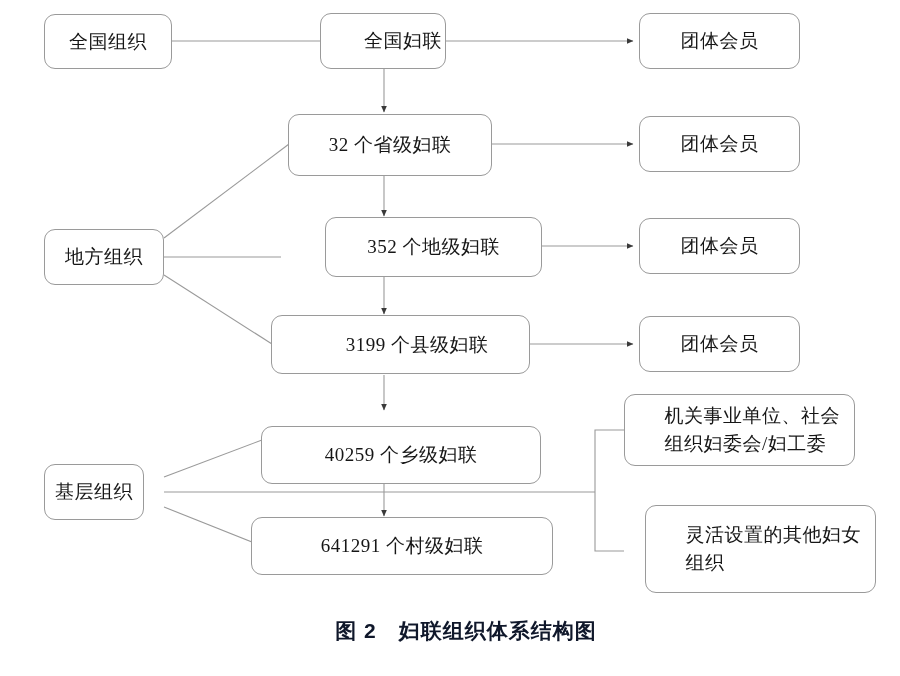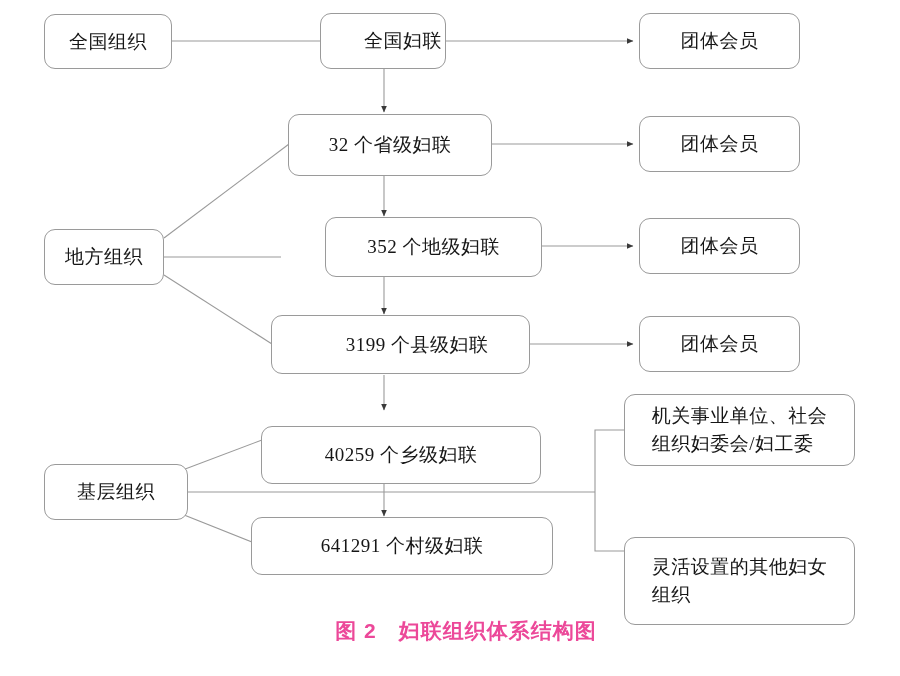--- a/index.html
+++ b/index.html
@@ -43,39 +43,39 @@
     font-size: 19px;
     line-height: 1.45;
     color: #161616;
     letter-spacing: 0.5px;
   }
   .node.left-label {
     font-size: 19px;
     justify-content: center;
   }
   .node.multiline {
-    justify-content: center;
+    justify-content: flex-end;
     text-align: left;
     padding: 10px 14px;
     line-height: 1.5;
   }
   .node .node-text {
     display: block;
     width: 100%;
   }
   .caption {
     position: absolute;
     left: 0;
     right: 0;
     top: 617px;
     text-align: center;
     font-size: 21px;
     font-weight: bold;
     font-family: "Liberation Sans", "DejaVu Sans", sans-serif;
-    color: #ec4899;
+    color: #0f172a;
     letter-spacing: 1px;
     margin-left: 32px;
   }
 </style>
 </head>
 <body>
 
 <div id="diagram-canvas">
 
   <svg id="connector-layer" viewBox="0 0 900 676" xmlns="http://www.w3.org/2000/svg">
@@ -117,21 +117,21 @@
   </svg>
 
   <div class="node left-label" style="left:44px; top:14px; width:128px; height:55px;">
     <span class="node-text">全国组织</span>
   </div>
 
   <div class="node left-label" style="left:44px; top:229px; width:120px; height:56px;">
     <span class="node-text">地方组织</span>
   </div>
 
-  <div class="node left-label" style="left:44px; top:464px; width:144px; height:56px;">
+  <div class="node left-label" style="left:44px; top:464px; width:100px; height:56px;">
     <span class="node-text">基层组织</span>
   </div>
 
   <div class="node" style="left:320px; top:13px; width:126px; height:56px;padding-left:40px;">
     <span class="node-text">全国妇联</span>
   </div>
 
   <div class="node" style="left:288px; top:114px; width:204px; height:62px;">
     <span class="node-text">32 个省级妇联</span>
   </div>
@@ -168,21 +168,21 @@
     <span class="node-text">团体会员</span>
   </div>
 
   <div class="node multiline" style="left:624px; top:394px; width:231px; height:72px;">
     <span>
       <span class="node-text">机关事业单位、社会</span>
       <span class="node-text">组织妇委会/妇工委</span>
     </span>
   </div>
 
-  <div class="node multiline" style="left:624px; top:505px; width:231px; height:88px;margin-top:32px;">
+  <div class="node multiline" style="left:645px; top:505px; width:231px; height:88px;">
     <span>
       <span class="node-text">灵活设置的其他妇女</span>
       <span class="node-text">组织</span>
     </span>
   </div>
 
   <div class="caption">图 2　妇联组织体系结构图</div>
 
 </div>
 

